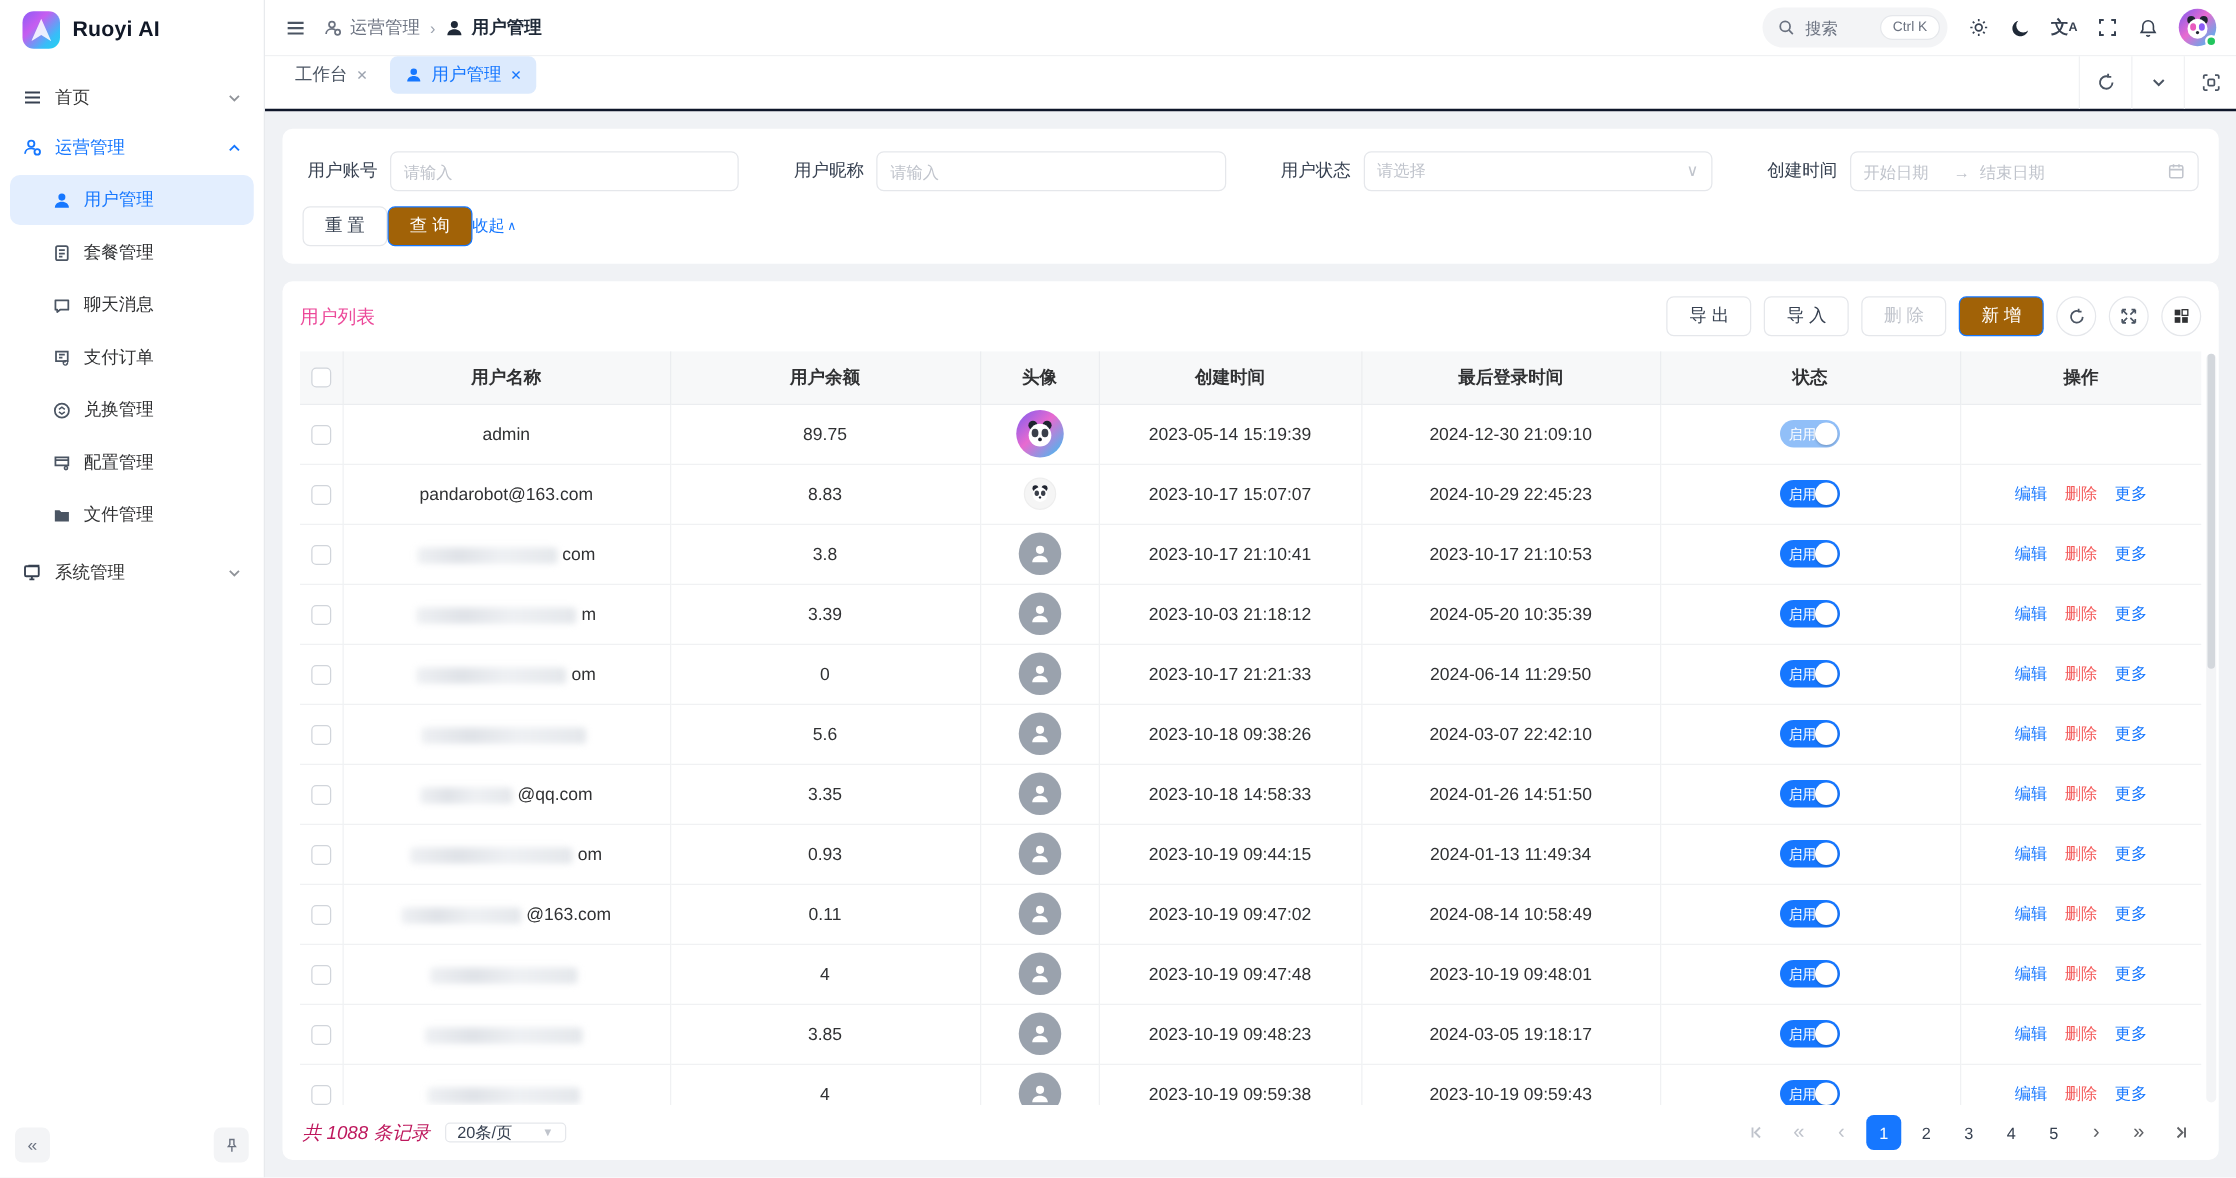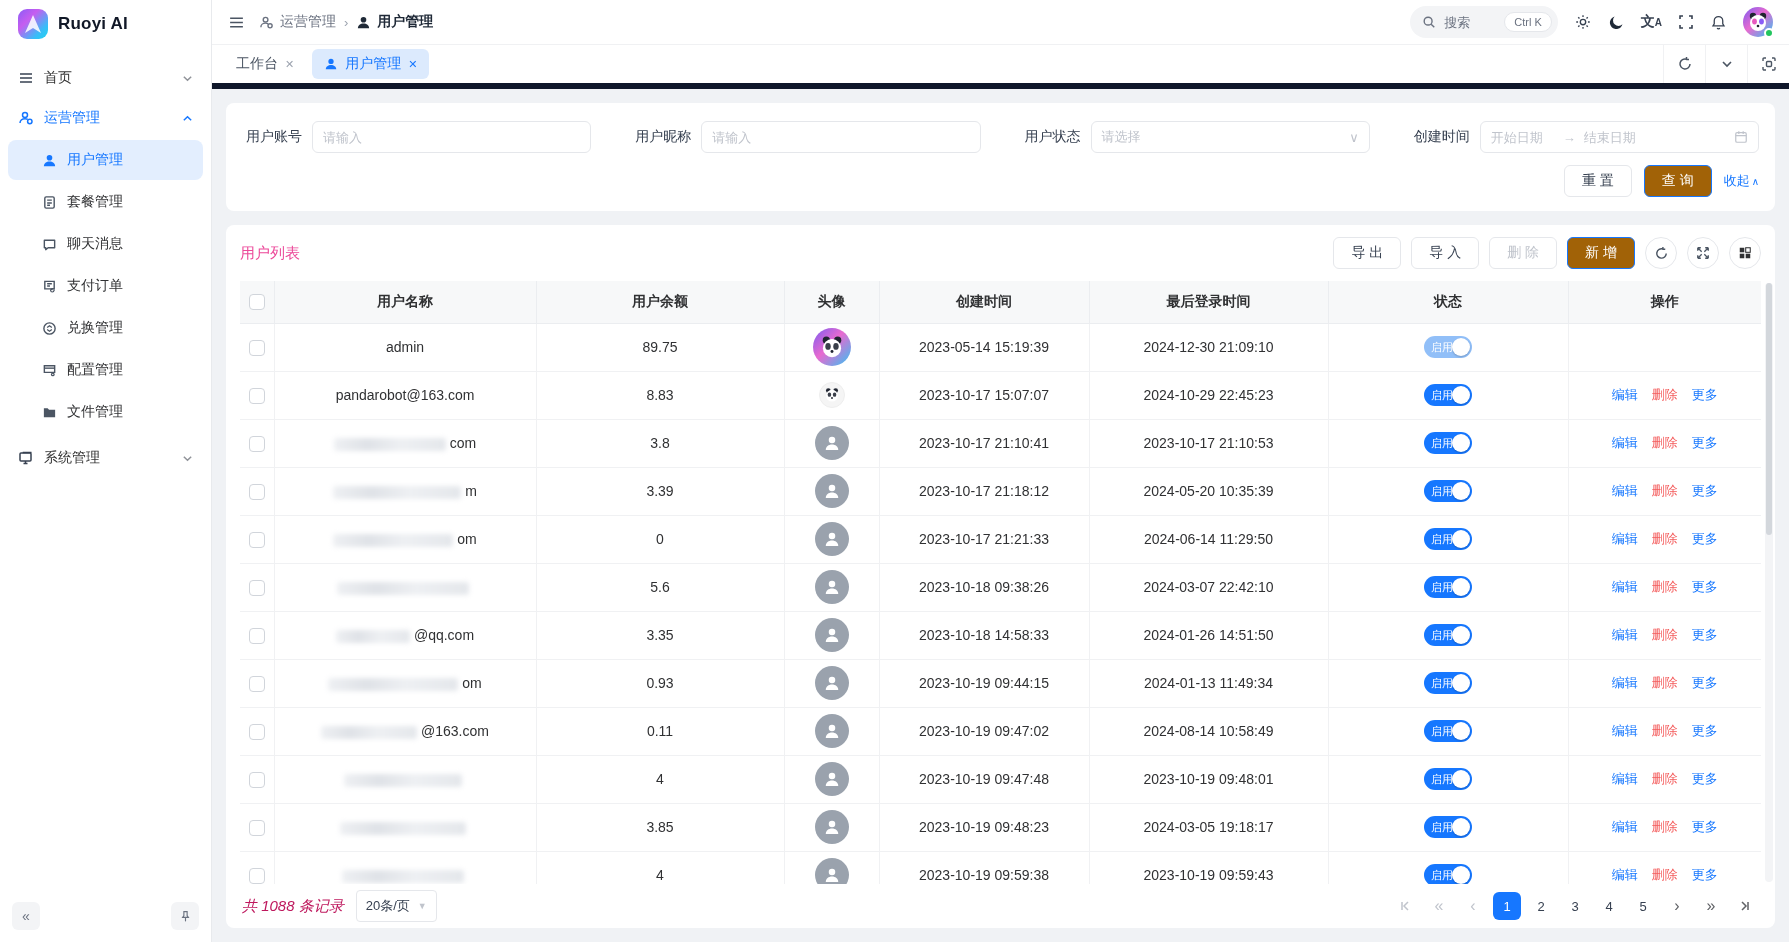--- a/index.html
+++ b/index.html
@@ -39,21 +39,21 @@
   .top-right { margin-left:auto; display:flex; align-items:center; gap:16px; }
   .search-pill { display:flex; align-items:center; gap:8px; background:#f3f4f6; border-radius:999px; height:32px; padding:0 6px 0 12px; cursor:text; }
   .search-pill input { border:none; outline:none; background:transparent; width:52px; font-size:13px; color:#374151; font-family:inherit; }
   .search-pill input::placeholder { color:#6b7280; }
   .kbd { background:#fff; border:1px solid #e5e7eb; border-radius:999px; font-size:11px; color:#6b7280; padding:3px 9px; }
   .tool-ic { color:#374151; cursor:pointer; display:flex; align-items:center; justify-content:center; }
   .translate-g { font-size:14px; font-weight:bold; color:#374151; }
   .avatar-top { width:30px; height:30px; border-radius:50%; background:linear-gradient(135deg,#7b5cf0,#e86ad0 45%,#31c4f3); position:relative; cursor:pointer; }
   .avatar-top .dot { position:absolute; right:-1px; bottom:-1px; width:10px; height:10px; border-radius:50%; background:#22c55e; border:2px solid #fff; }
 
-  .tabbar { height:44px; background:#fff; border-bottom:6px solid #0f172a; display:flex; align-items:center; padding-left:12px; }
+  .tabbar { height:44px; background:#fff; border-bottom:2px solid #0f172a; display:flex; padding-left:12px; }
   .tab { display:flex; align-items:center; gap:7px; height:30px; padding:0 12px; border-radius:6px; margin-right:6px; color:#4b5563; font-size:14px; cursor:pointer; }
   .tab .x { font-size:11px; color:#9ca3af; cursor:pointer; }
   .tab.active { background:#dceafd; color:#1677ff; }
   .tab.active .x { color:#1677ff; }
   .tabbar-tools { margin-left:auto; display:flex; height:100%; }
   .tb-tool { width:42px; height:100%; display:flex; align-items:center; justify-content:center; border-left:1px solid #f0f1f3; color:#4b5563; cursor:pointer; }
 
   .content { flex:1; padding:14px; display:flex; flex-direction:column; gap:14px; min-height:0; }
 
   
@@ -63,21 +63,21 @@
   .f-group { display:flex; align-items:center; }
   .f-label { width:60px; text-align:right; margin-right:10px; color:#374151; font-size:14px; white-space:nowrap; }
   .f-control { flex:1; height:32px; border:1px solid #e5e7eb; border-radius:6px; display:flex; align-items:center; padding:0 10px; background:#fff; }
   .f-control input { border:none; outline:none; width:100%; font-size:13px; color:#374151; font-family:inherit; background:transparent; }
   .f-control input::placeholder, .ph { color:#c0c4cc; font-size:13px; }
   .f-select { justify-content:space-between; cursor:pointer; }
   .f-range { gap:8px; }
   .f-range input { width:64px; }
   .range-arrow { color:#c0c4cc; font-size:13px; }
   .cal { color:#c0c4cc; margin-left:auto; }
-  .filter-actions { margin-top:12px; display:flex; justify-content:flex-end; align-items:center; gap:12px; }
+  .filter-actions { margin-top:12px; display:flex; align-items:center; }
   .btn { height:32px; padding:0 17px; border-radius:6px; border:1px solid #e5e7eb; background:#fff; color:#374151; font-size:14px; font-family:inherit; cursor:pointer; display:inline-flex; align-items:center; gap:6px; }
   .btn.primary { background:#a16207; border-color:#1677ff; color:#fff; }
   .btn.disabled { color:#c0c4cc; cursor:not-allowed; }
   .link-collapse { color:#1677ff; font-size:13px; display:flex; align-items:center; gap:2px; cursor:pointer; }
 
   
   .table-card { flex:1; min-height:0; display:flex; flex-direction:column; overflow:hidden; }
   .t-toolbar { padding:12px 14px; display:flex; align-items:center; }
   .t-title { font-size:15px; color:#ec4899; }
   .t-actions { margin-left:auto; display:flex; align-items:center; gap:10px; }
@@ -102,21 +102,21 @@
   .toggle.lt { background:#91bff8; }
   .lnk { font-size:13px; margin:0 7px; }
   .lnk.edit, .lnk.more { color:#1677ff; }
   .lnk.del { color:#f45b5b; }
   .scrollbar { position:absolute; top:2px; right:2px; bottom:2px; width:8px; background:#f3f4f6; border-radius:4px; }
   .scroll-thumb { position:absolute; top:0; left:1px; width:6px; height:42%; background:#d3d7dc; border-radius:3px; cursor:grab; }
 
   
   .t-footer { height:44px; display:flex; align-items:center; padding:0 16px; gap:12px; }
   .total-text { font-size:15px; color:#be185d;font-style:italic; }
-  .psize { display:flex; align-items:center; gap:8px; border:1px solid #e5e7eb; border-radius:4px; height:32px; padding:0 9px; font-size:13px; color:#374151; cursor:pointer; }
+  .psize { display:flex; align-items:center; gap:24px; border:1px solid #e5e7eb; border-radius:4px; height:16px; padding:0 9px; font-size:13px; color:#374151; cursor:pointer; }
   .psize .chev { color:#c0c4cc; }
   .pager { margin-left:auto; display:flex; align-items:center; gap:6px; }
   .pg { min-width:28px; height:28px; border-radius:6px; display:flex; align-items:center; justify-content:center; font-size:13px; color:#374151; cursor:pointer; }
   .pg.active { background:#1677ff; color:#fff; }
   .pg.nav { color:#606266; }
   .pg.nav.dis { color:#c0c4cc; cursor:not-allowed; }
 </style>
 </head>
 <body>
 
@@ -527,21 +527,21 @@
               <tr>
                 <td><span class="cb"></span></td>
                 <td><span class="redact" style="width:128px"></span><span>m</span></td>
                 <td>3.39</td>
                 <td><span class="av avd">
                     <svg width="20" height="20" viewBox="0 0 16 16" fill="#fff">
                       <circle cx="8" cy="5.5" r="2.6"></circle>
                       <path d="M3 13.5c0-2.6 2.2-4.3 5-4.3s5 1.7 5 4.3z"></path>
                     </svg>
                   </span></td>
-                <td>2023-10-17 21:18:12</td>
+                <td>2023-10-03 21:18:12</td>
                 <td>2024-05-20 10:35:39</td>
                 <td><span class="toggle ">
                     <i class="tl">启用</i>
                     <i class="knob"></i>
                   </span></td>
                 <td><a class="lnk edit">编辑</a><a class="lnk del">删除</a><a class="lnk more">更多</a></td>
               </tr>
               <tr>
                 <td><span class="cb"></span></td>
                 <td><span class="redact" style="width:120px"></span><span>om</span></td>

